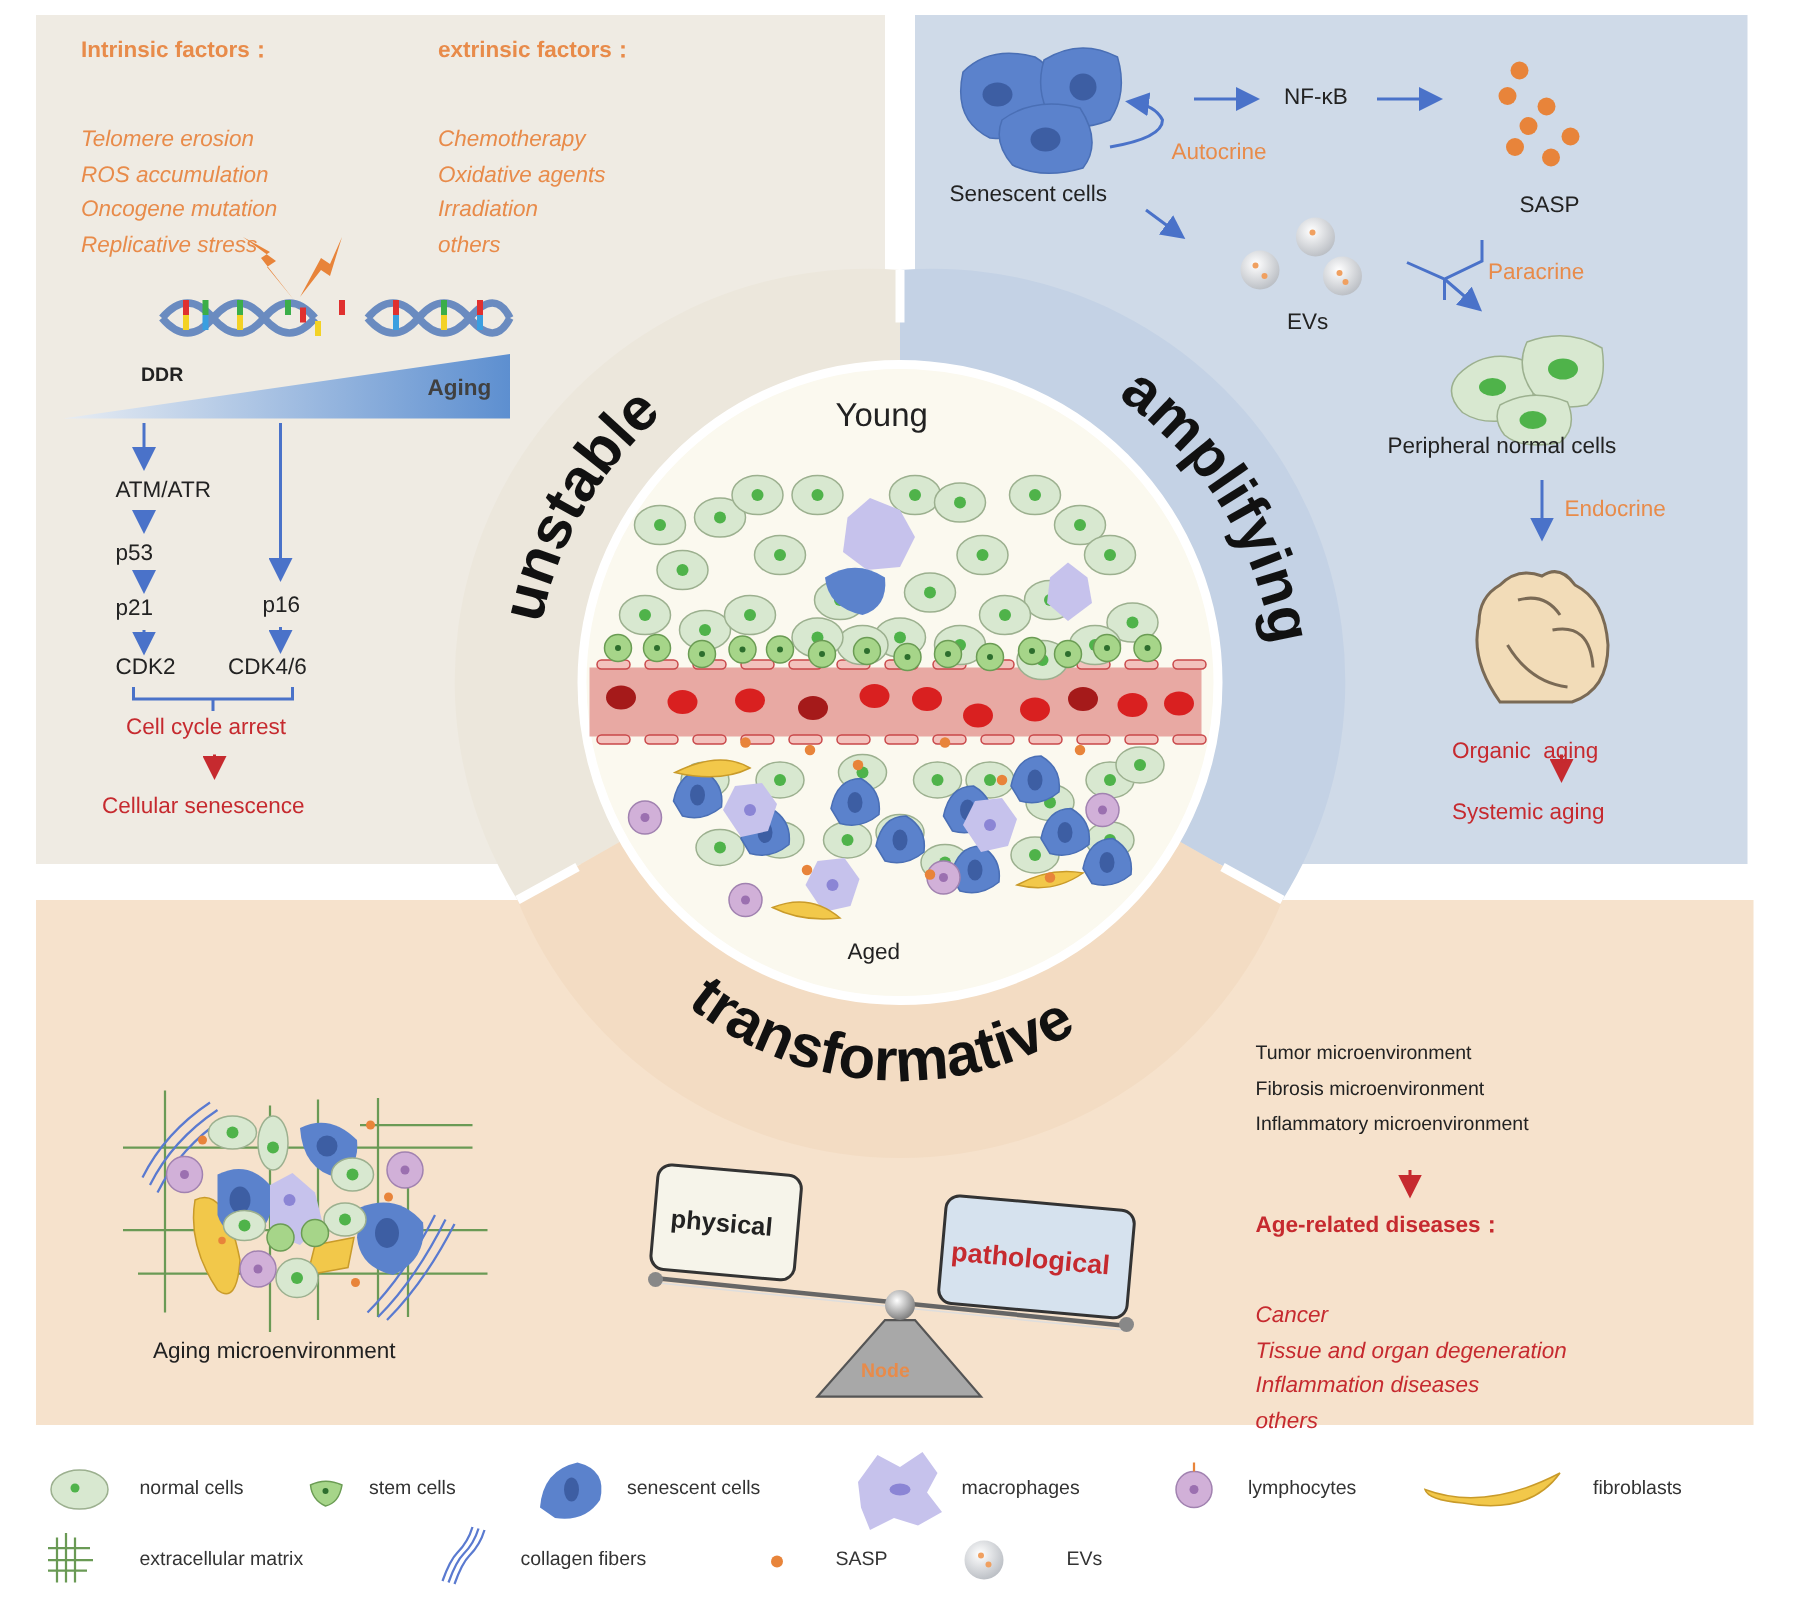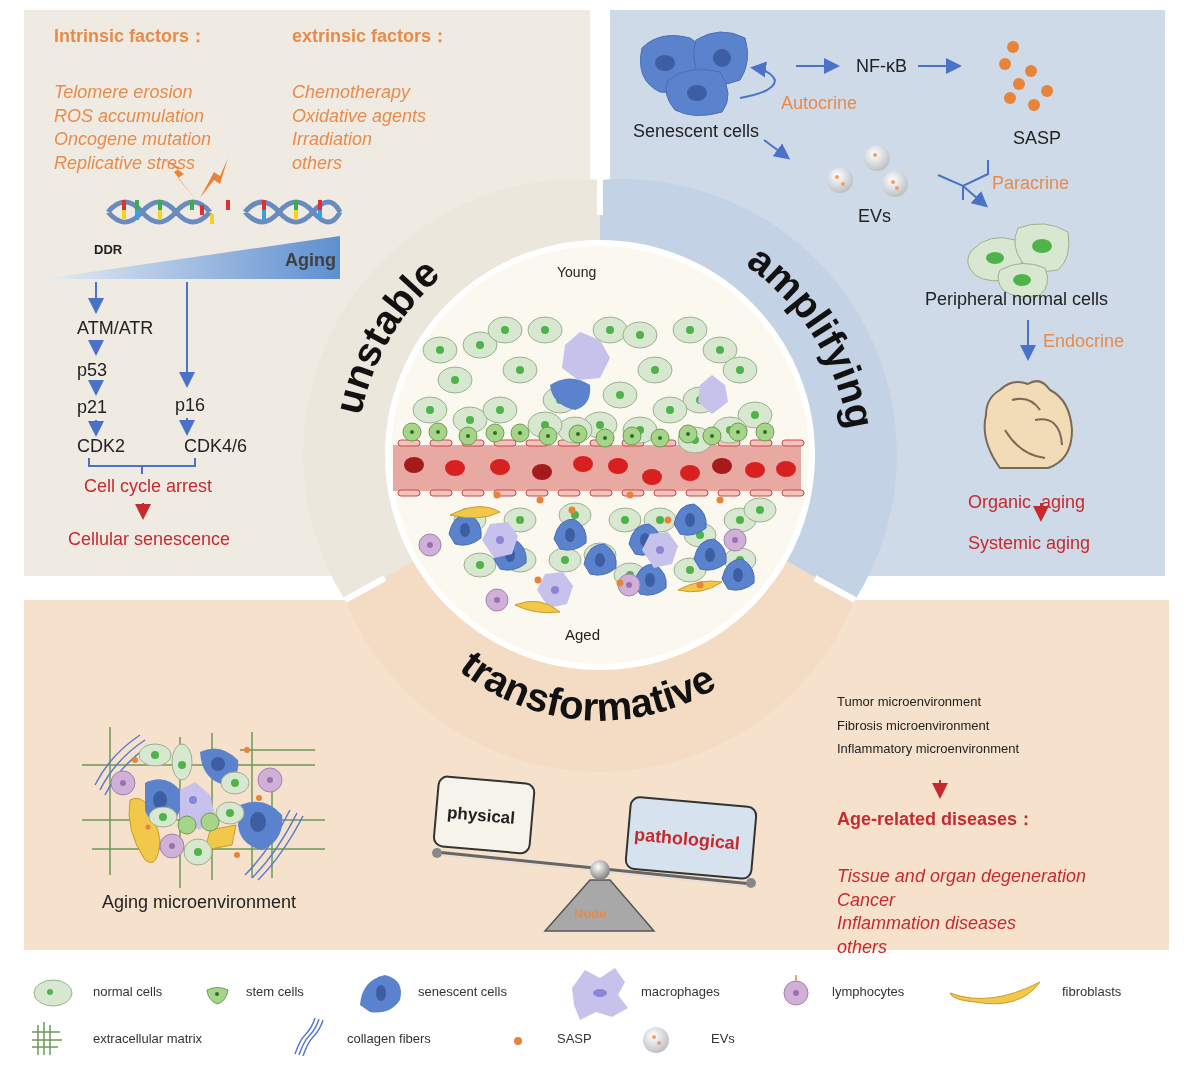--- a/index.html
+++ b/index.html
@@ -7,21 +7,21 @@
   .panel{position:absolute;}
   #p-tl{left:24px;top:10px;width:566px;height:566px;background:#efebe3;}
   #p-tr{left:610px;top:10px;width:555px;height:566px;background:#cfdae8;}
   #p-b{left:24px;top:600px;width:1145px;height:350px;background:#f6e2cc;}
   .t{position:absolute;white-space:nowrap;}
   .orange{color:#e88b4a;}
   .red{color:#c62a2f;}
   .dark{color:#222;}
   .bold{font-weight:bold;}
   .ital{font-style:italic;}
-  .fs18{font-size:18px;}
+  .fs18{font-size:15px;}
   .fs17{font-size:13px;}
   .lh{line-height:23.5px;margin-top:34px;}
   svg{position:absolute;left:0;top:0;}
   .legend-label{position:absolute;font-size:13px;color:#333;white-space:nowrap;}
 </style>
 </head>
 <body>
 
 <div class="panel" id="p-tl"></div>
 <div class="panel" id="p-tr"></div>
@@ -493,51 +493,51 @@
   <div>Irradiation</div>
   <div>others</div>
 </div>
 <div class="t dark bold fs17" style="left:94px;top:242px;">DDR</div>
 <div class="t bold fs18" style="left:285px;top:250px;color:#404040;">Aging</div>
 <div class="t dark fs18" style="left:77px;top:318px;">ATM/ATR</div>
 <div class="t dark fs18" style="left:77px;top:360px;">p53</div>
 <div class="t dark fs18" style="left:77px;top:397px;">p21</div>
 <div class="t dark fs18" style="left:175px;top:395px;">p16</div>
 <div class="t dark fs18" style="left:77px;top:436px;">CDK2</div>
-<div class="t dark fs18" style="left:184px;top:436px;">CDK4/6</div>
+<div class="t dark fs18" style="left:152px;top:436px;">CDK4/6</div>
 <div class="t red fs18" style="left:84px;top:476px;">Cell cycle arrest</div>
 <div class="t red fs18" style="left:68px;top:529px;">Cellular senescence</div>
 
 <div class="t dark fs18" style="left:856px;top:56px;">NF-κB</div>
 <div class="t orange fs18" style="left:781px;top:93px;">Autocrine</div>
 <div class="t dark fs18" style="left:633px;top:121px;">Senescent cells</div>
 <div class="t dark fs18" style="left:1013px;top:128px;">SASP</div>
 <div class="t orange fs18" style="left:992px;top:173px;">Paracrine</div>
 <div class="t dark fs18" style="left:858px;top:206px;">EVs</div>
 <div class="t dark fs18" style="left:925px;top:289px;">Peripheral normal cells</div>
 <div class="t orange fs18" style="left:1043px;top:331px;">Endocrine</div>
 <div class="t red fs18" style="left:968px;top:492px;white-space:pre;">Organic  aging</div>
 <div class="t red fs18" style="left:968px;top:533px;">Systemic aging</div>
 
-<div class="t dark" style="left:557px;top:264px;font-size:14px;">Young</div>
+<div class="t dark" style="left:557px;top:264px;font-size:22px;">Young</div>
 <div class="t dark" style="left:565px;top:626px;font-size:15px;">Aged</div>
 
 <div class="t dark fs18" style="left:102px;top:892px;">Aging microenvironment</div>
 <div class="t dark bold" style="left:447px;top:806px;font-size:17px;transform:rotate(5deg);">physical</div>
 <div class="t red bold" style="left:634px;top:829px;font-size:18px;transform:rotate(5deg);">pathological</div>
 <div class="t orange bold fs17" style="left:574px;top:906px;">Node</div>
 <div class="t dark fs17" style="left:837px;top:690px;line-height:23.5px;">
   <div>Tumor microenvironment</div>
   <div>Fibrosis microenvironment</div>
   <div>Inflammatory microenvironment</div>
 </div>
 <div class="t red bold fs18" style="left:837px;top:807px;">Age-related diseases：</div>
 <div class="t red ital fs18 lh" style="left:837px;top:831px;">
+  <div>Cancer</div>
   <div>Tissue and organ degeneration</div>
-  <div>Cancer</div>
   <div>Inflammation diseases</div>
   <div>others</div>
 </div>
 
 <div>
   <div class="legend-label" style="left:93px;top:984px;">normal cells</div>
   <div class="legend-label" style="left:246px;top:984px;">stem cells</div>
   <div class="legend-label" style="left:418px;top:984px;">senescent cells</div>
   <div class="legend-label" style="left:641px;top:984px;">macrophages</div>
   <div class="legend-label" style="left:832px;top:984px;">lymphocytes</div>

